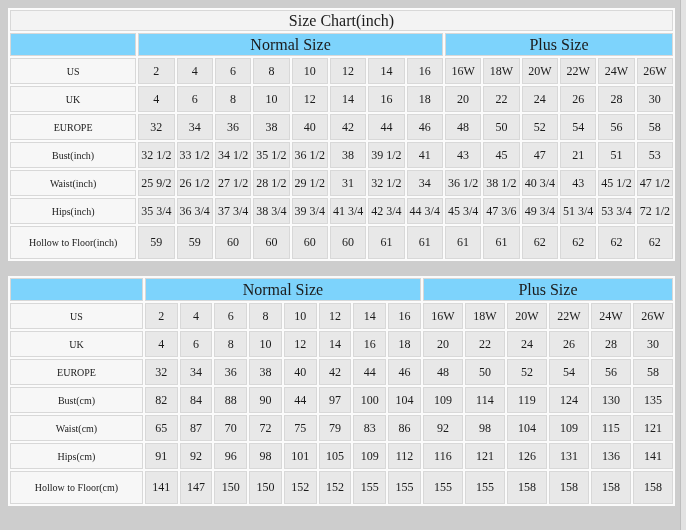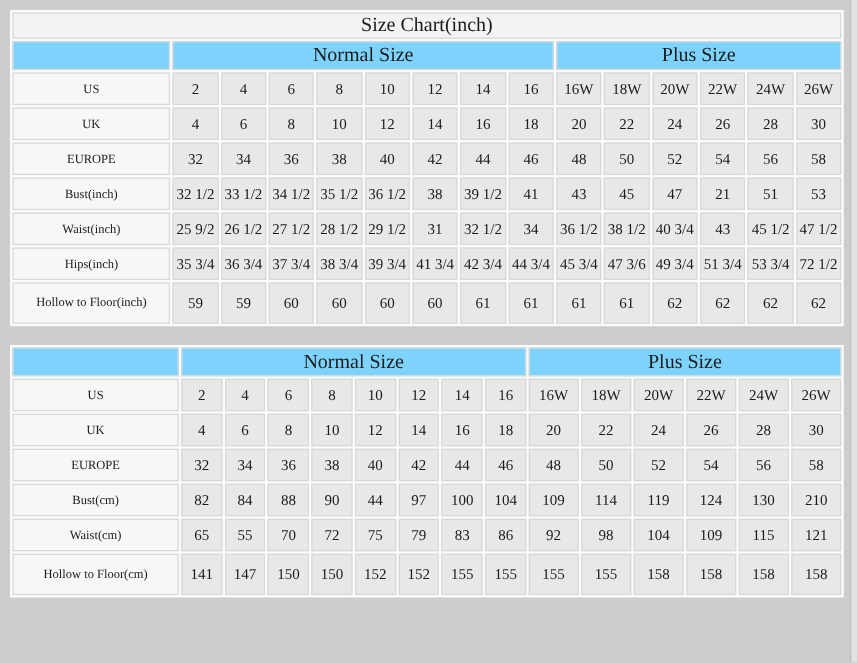--- a/index.html
+++ b/index.html
@@ -261,38 +261,55 @@
           <td class="data-cell">90</td>
           <td class="data-cell">44</td>
           <td class="data-cell">97</td>
           <td class="data-cell">100</td>
           <td class="data-cell">104</td>
           <td class="data-cell">109</td>
           <td class="data-cell">114</td>
           <td class="data-cell">119</td>
           <td class="data-cell">124</td>
           <td class="data-cell">130</td>
-          <td class="data-cell">210</td>
+          <td class="data-cell">135</td>
         </tr>
         <tr class="data-row">
           <td class="label-cell">Waist(cm)</td>
           <td class="data-cell">65</td>
-          <td class="data-cell">55</td>
+          <td class="data-cell">87</td>
           <td class="data-cell">70</td>
           <td class="data-cell">72</td>
           <td class="data-cell">75</td>
           <td class="data-cell">79</td>
           <td class="data-cell">83</td>
           <td class="data-cell">86</td>
           <td class="data-cell">92</td>
           <td class="data-cell">98</td>
           <td class="data-cell">104</td>
           <td class="data-cell">109</td>
           <td class="data-cell">115</td>
           <td class="data-cell">121</td>
+        </tr>
+        <tr class="data-row">
+          <td class="label-cell">Hips(cm)</td>
+          <td class="data-cell">91</td>
+          <td class="data-cell">92</td>
+          <td class="data-cell">96</td>
+          <td class="data-cell">98</td>
+          <td class="data-cell">101</td>
+          <td class="data-cell">105</td>
+          <td class="data-cell">109</td>
+          <td class="data-cell">112</td>
+          <td class="data-cell">116</td>
+          <td class="data-cell">121</td>
+          <td class="data-cell">126</td>
+          <td class="data-cell">131</td>
+          <td class="data-cell">136</td>
+          <td class="data-cell">141</td>
         </tr>
         <tr class="data-row tall">
           <td class="label-cell">Hollow to Floor(cm)</td>
           <td class="data-cell">141</td>
           <td class="data-cell">147</td>
           <td class="data-cell">150</td>
           <td class="data-cell">150</td>
           <td class="data-cell">152</td>
           <td class="data-cell">152</td>
           <td class="data-cell">155</td>

